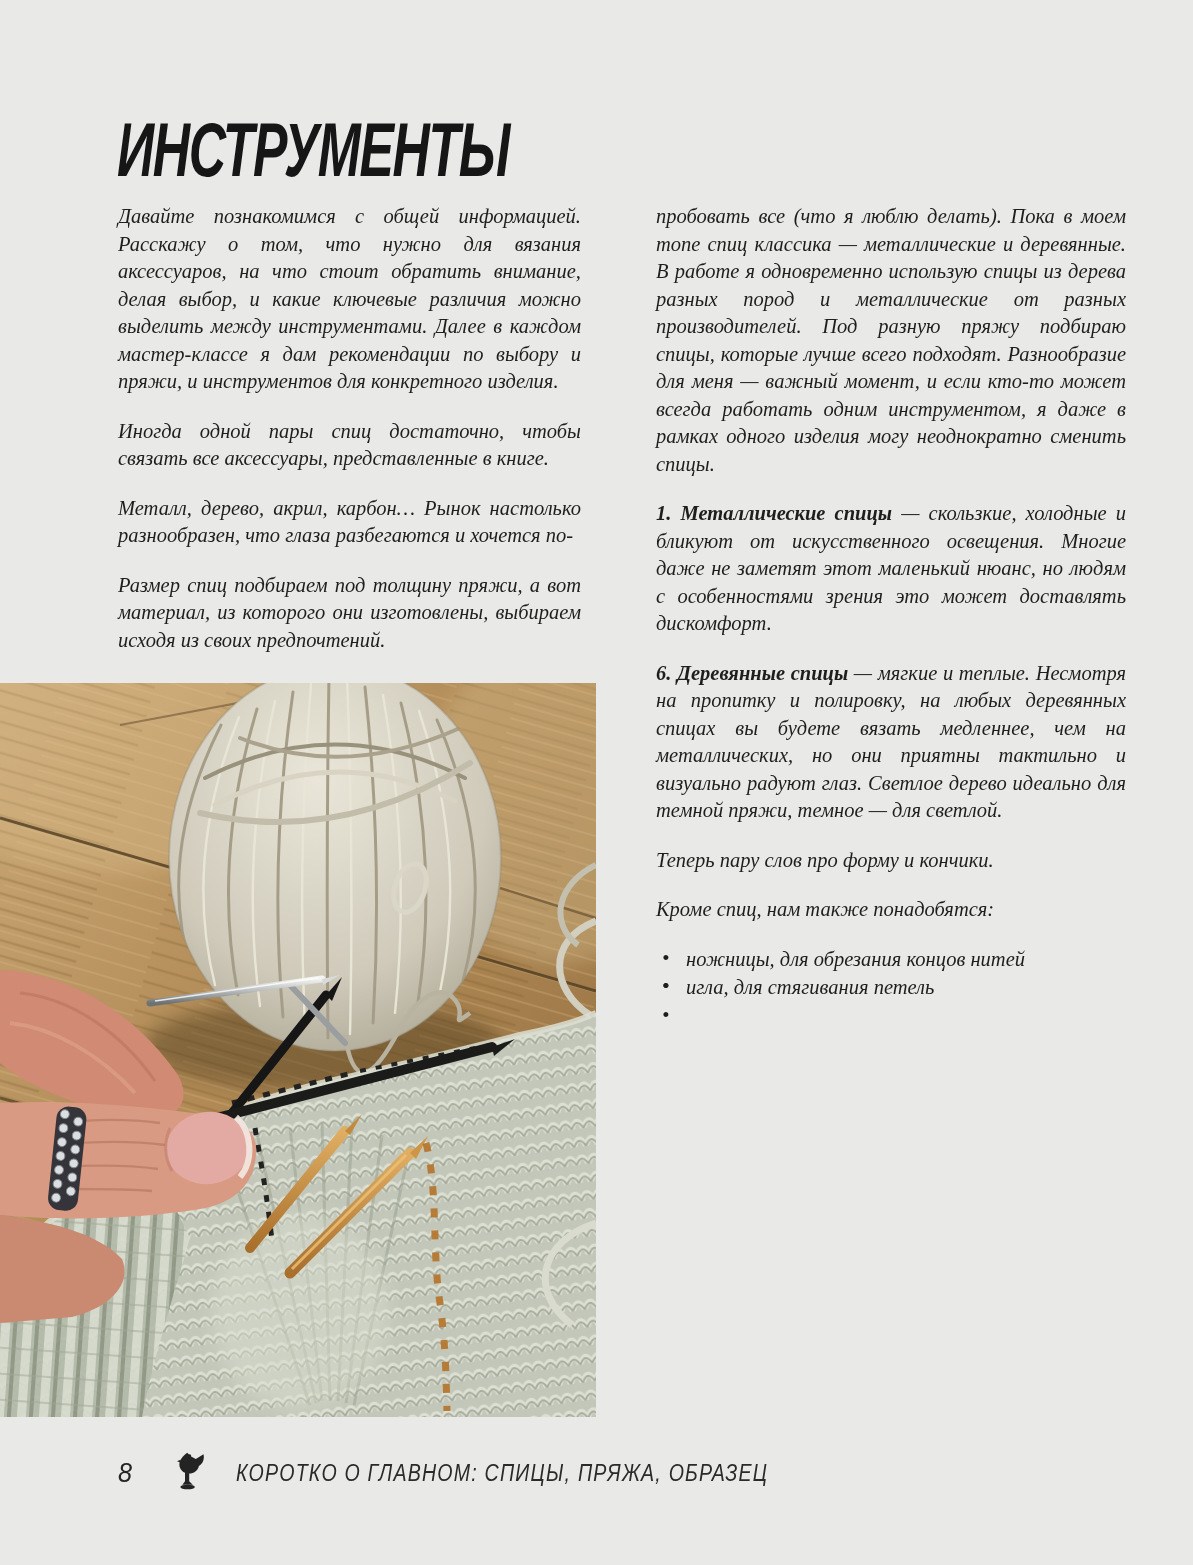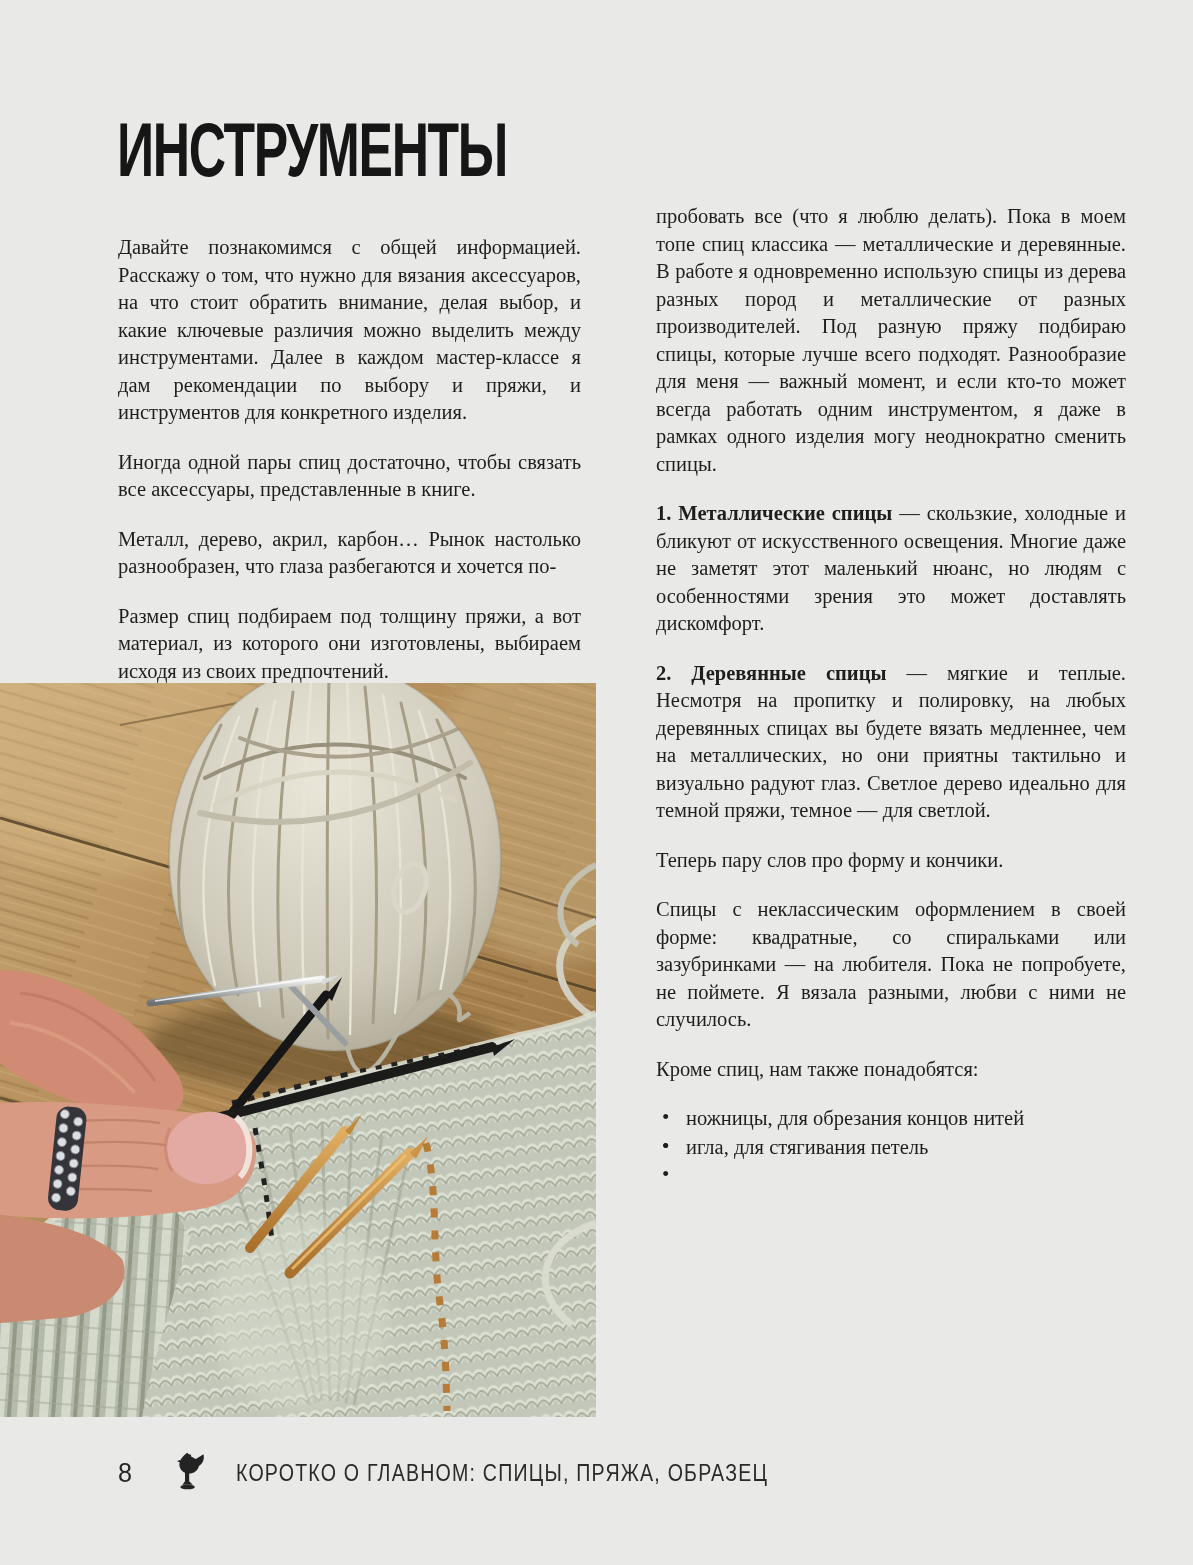--- a/index.html
+++ b/index.html
@@ -5,35 +5,35 @@
   html,body{margin:0;padding:0;}
   body{
     width:1193px;height:1565px;
     background:#e9e9e7;
     font-family:"Liberation Serif", serif;
     color:#1e1e1c;
     position:relative;
     overflow:hidden;
     -webkit-font-smoothing:antialiased;
   }
-  .page{position:absolute;inset:0;}
+  .page{position:absolute;inset:0;font-style:italic;}
   .title{
     position:absolute;left:117px;top:112px;margin:0;
     font-family:"Liberation Sans", sans-serif;
     font-weight:700;font-size:76px;line-height:1;
     letter-spacing:-2px;color:#161616;
     transform:scaleX(0.68);transform-origin:left top;
     white-space:nowrap;
   }
   .col{
     position:absolute;top:203px;
     font-size:20.5px;line-height:27.5px;
     text-align:justify;
   }
-  .col-left{left:118px;width:463px;margin-top:31px;}
+  .col-left{left:118px;width:463px;}
   .col-right{left:656px;width:470px;}
   .col p{margin:0 0 22px 0;}
   .col p .lead{font-weight:700;margin-top:9px;}
   ul.bullets{list-style:none;margin:4px 0 0 0;padding:0;}
   ul.bullets li{
     position:relative;padding-left:30px;margin:0 0 1px 0;
     text-align:left;
   }
   ul.bullets li .dot{
     position:absolute;left:6px;top:-1px;font-size:21px;
@@ -240,23 +240,22 @@
               <circle cx="74" cy="508" r="4.4"></circle>
           </g>
         </g>
       </g>
     </svg>
   </div>
 
   <div class="col col-right">
     <p><span class="lead"></span><span>пробовать все (что я люблю делать). Пока в моем топе спиц классика — металлические и деревянные. В работе я одновременно использую спицы из дерева разных пород и металлические от разных производителей. Под разную пряжу подбираю спицы, которые лучше всего подходят. Разнообразие для меня — важный момент, и если кто-то может всегда работать одним инструментом, я даже в рамках одного изделия могу неоднократно сменить спицы.</span></p>
     <p><span class="lead">1. Металлические спицы</span><span> — скользкие, холодные и бликуют от искусственного освещения. Многие даже не заметят этот маленький нюанс, но людям с особенностями зрения это может доставлять дискомфорт.</span></p>
-    <p><span class="lead">2. Деревянные спицы</span><span> — мягкие и теплые. Несмотря на пропитку и полировку, на любых деревянных спицах вы будете вязать медленнее, чем на металлических, но они приятны тактильно и визуально радуют глаз. Светлое дерево идеально для темной пряжи, темное — для светлой.</span></p>
+    <p><span class="lead">6. Деревянные спицы</span><span> — мягкие и теплые. Несмотря на пропитку и полировку, на любых деревянных спицах вы будете вязать медленнее, чем на металлических, но они приятны тактильно и визуально радуют глаз. Светлое дерево идеально для темной пряжи, темное — для светлой.</span></p>
     <p><span class="lead"></span><span>Теперь пару слов про форму и кончики.</span></p>
-    <p><span class="lead"></span><span>Спицы с неклассическим оформлением в своей форме: квадратные, со спиральками или зазубринками — на любителя. Пока не попробуете, не поймете. Я вязала разными, любви с ними не случилось.</span></p>
     <p><span class="lead"></span><span>Кроме спиц, нам также понадобятся:</span></p>
     <ul class="bullets">
       <li><span class="dot">•</span><span>ножницы, для обрезания концов нитей</span></li>
       <li><span class="dot">•</span></li>
       <li><span class="dot">•</span><span>игла, для стягивания петель</span></li>
       <li><span class="dot">•</span></li>
     </ul>
   </div>
 
   <div class="footer">

